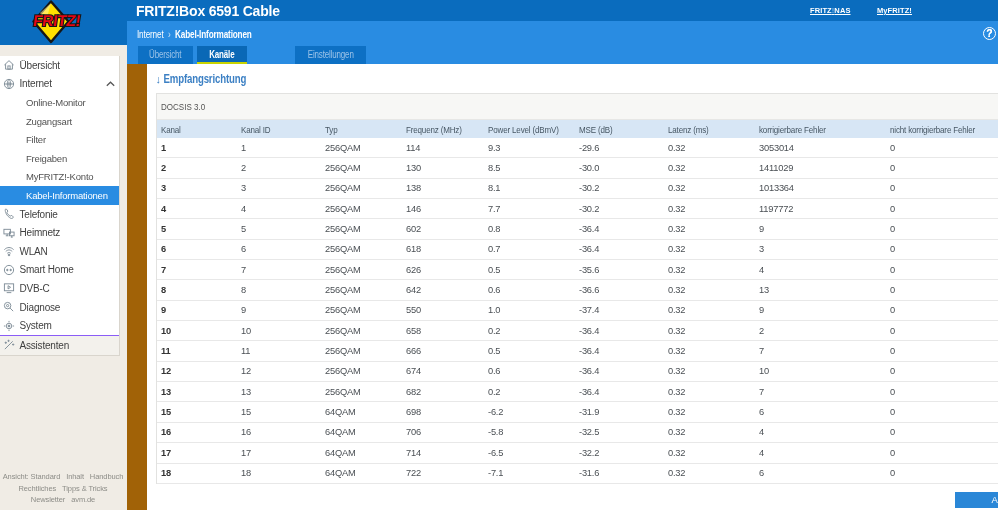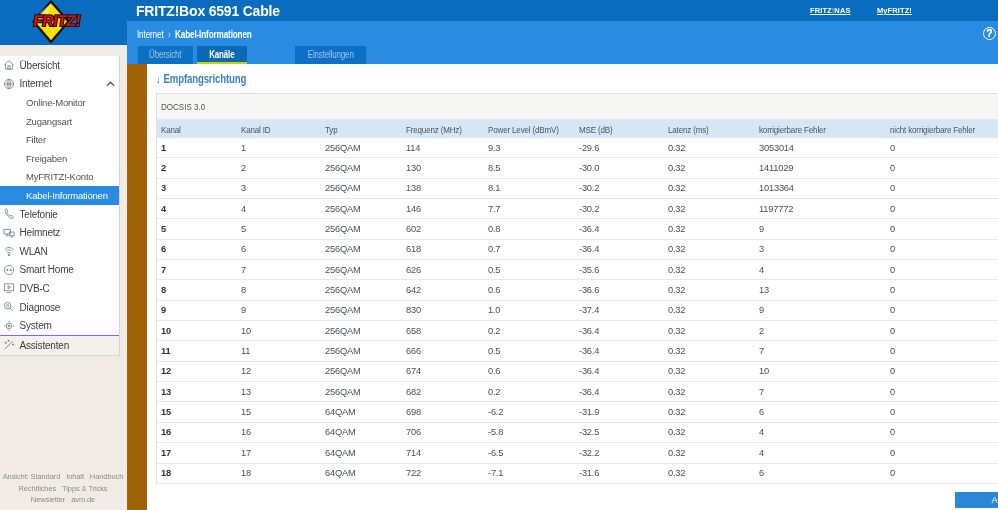--- a/index.html
+++ b/index.html
@@ -249,21 +249,21 @@
               <td>0.6</td>
               <td>-36.6</td>
               <td>0.32</td>
               <td>13</td>
               <td>0</td>
             </tr>
         <tr>
               <td class="b">9</td>
               <td>9</td>
               <td>256QAM</td>
-              <td>830</td>
+              <td>550</td>
               <td>1.0</td>
               <td>-37.4</td>
               <td>0.32</td>
               <td>9</td>
               <td>0</td>
             </tr>
         <tr>
               <td class="b">10</td>
               <td>10</td>
               <td>256QAM</td>

